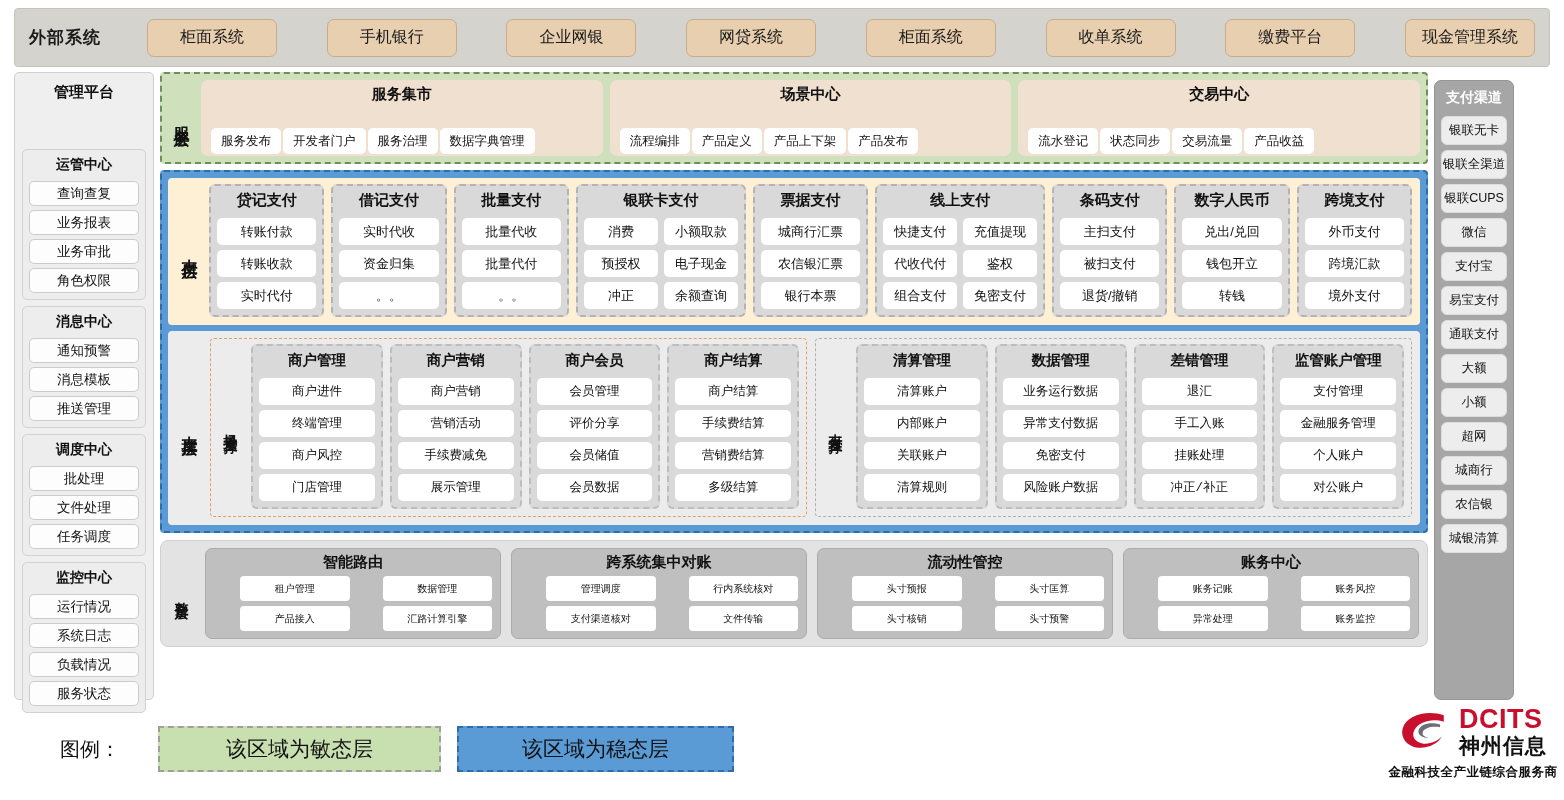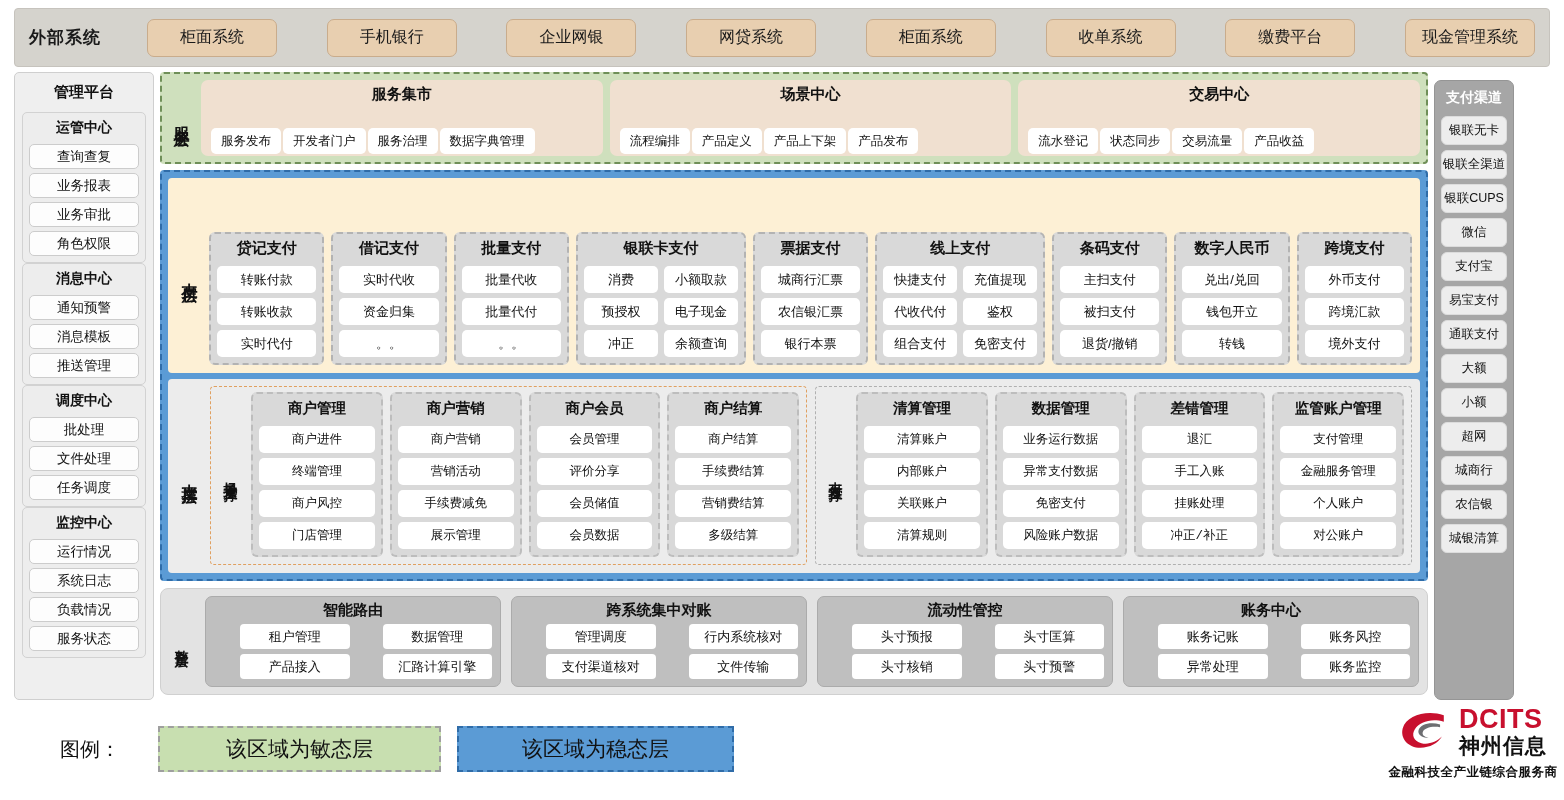--- a/index.html
+++ b/index.html
@@ -106,21 +106,21 @@
     border-radius: 4px; padding: 6px;
   }
 
   
   .pay-layer {
     background: #fdf0d5; border-radius: 4px; padding: 6px 8px 8px;
     display: flex; align-items: stretch; gap: 7px;
   }
   .paycol {
     background: #d9d9d9; border: 2px dashed #b3b3b3; border-radius: 6px;
-    padding: 3px 6px 6px; display: flex; flex-direction: column; gap: 5px; margin-top: 48px;
+    padding: 3px 6px 6px; display: flex; flex-direction: column; gap: 5px;
   }
   .paycol-title {
     text-align: center; font-size: 15px; font-weight: bold; color: #111;
     padding: 2px 0 3px; white-space: nowrap;
   }
   .paycol-items { display: flex; flex-direction: column; gap: 5px; }
   .paycol-items.two { display: grid; grid-template-columns: 1fr 1fr; gap: 5px 6px; }
   .pitem {
     background: #ffffff; border-radius: 5px; height: 27px;
     display: flex; align-items: center; justify-content: center;
@@ -163,21 +163,21 @@
     padding: 3px 8px 7px; display: flex; flex-direction: column;
   }
   .integ-title {
     text-align: center; font-size: 15px; font-weight: bold; color: #111;
     padding: 1px 0 4px;
   }
   .integ-grid { display: grid; grid-template-columns: 1fr 1fr; gap: 5px 7px; flex: 1; }
   .iitem {
     background: #ffffff; border-radius: 4px;
     display: flex; align-items: center; justify-content: center;
-    font-size: 13px; color: #111; white-space: nowrap; margin-left: 26px;
+    font-size: 10px; color: #111; white-space: nowrap; margin-left: 26px;
   }
 
   
   .legend {
     position: absolute; left: 60px; top: 726px; display: flex;
     align-items: center; gap: 16px;
   }
   .legend-label { font-size: 20px; color: #111; margin-right: 22px; }
   .legend-chip {
     width: 283px; height: 46px; display: flex; align-items: center;
@@ -212,21 +212,21 @@
         <div class="ext-chip">网贷系统</div>
         <div class="ext-chip">柜面系统</div>
         <div class="ext-chip">收单系统</div>
         <div class="ext-chip">缴费平台</div>
         <div class="ext-chip">现金管理系统</div>
       </div>
   </div>
 
   <div class="left-panel">
     <div class="left-title">管理平台</div>
-    <div id="mp-groups" style="display:flex;flex-direction:column;gap:0;">
+    <div id="mp-groups" style="display:flex;flex-direction:column;gap:6px;margin-top:37px;">
         <div class="lgroup">
           <div class="lgroup-title">运管中心</div>
           <div class="lbtn">查询查复</div>
           <div class="lbtn">业务报表</div>
           <div class="lbtn">业务审批</div>
           <div class="lbtn">角色权限</div>
         </div>
         <div class="lgroup">
           <div class="lgroup-title">消息中心</div>
           <div class="lbtn">通知预警</div>

